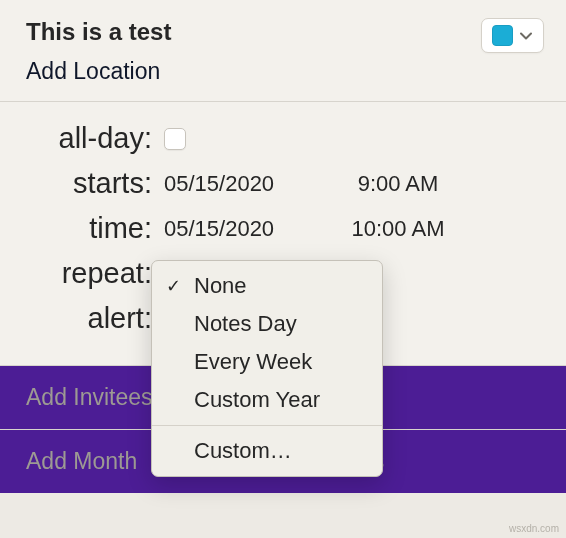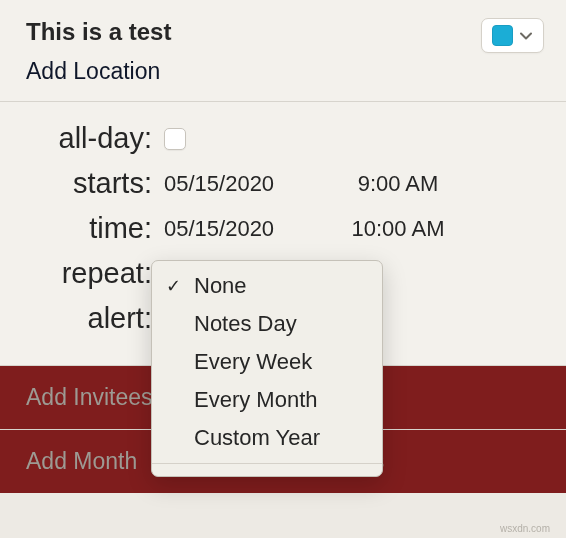--- a/index.html
+++ b/index.html
@@ -89,21 +89,21 @@
       border: 1px solid #c8c4bc;
       border-radius: 5px;
       box-shadow: 0 1px 1px rgba(0,0,0,0.05);
     }
     .date-val { min-width: 150px; }
     .time-val { min-width: 100px; text-align: center; }
     .footer-row {
       padding: 18px 26px;
       font-size: 23px;
       color: #9d9a93;
-      background: #7f1d1d;
+      background: #4c1d95;
     }
     .popup {
       position: absolute;
       top: 260px;
       left: 151px;
       width: 232px;
       background: #f1efe9;
       border: 1px solid #c5c1b8;
       border-radius: 7px;
       box-shadow: 0 8px 24px rgba(0,0,0,0.18);
@@ -124,21 +124,21 @@
       font-size: 18px;
     }
     .popup-sep {
       height: 1px;
       background: #d5d1c9;
       margin: 6px 0;
     }
     .watermark {
       position: absolute;
       bottom: 4px;
-      right: 16px;
+      right: 7px;
       font-size: 10px;
       color: #b5b1a9;
     }
   </style>
 </head>
 <body>
 
 <div class="header">
   <div class="header-left">
     <div class="event-title">This is a test</div>
@@ -206,22 +206,22 @@
   <div class="popup-item">
     <span class="popup-check"></span>
     <span>Notes Day</span>
   </div>
   <div class="popup-item">
     <span class="popup-check"></span>
     <span>Every Week</span>
   </div>
   <div class="popup-item">
     <span class="popup-check"></span>
-    <span>Every Month</span>
-  </div>
-  <div class="popup-item">
-    <span class="popup-check"></span>
     <span>Custom Year</span>
   </div>
   <div class="popup-sep"></div>
+  <div class="popup-item">
+    <span class="popup-check"></span>
+    <span>Custom…</span>
+  </div>
 </div>
 
 <div class="watermark">wsxdn.com</div>
 
 </body></html>

